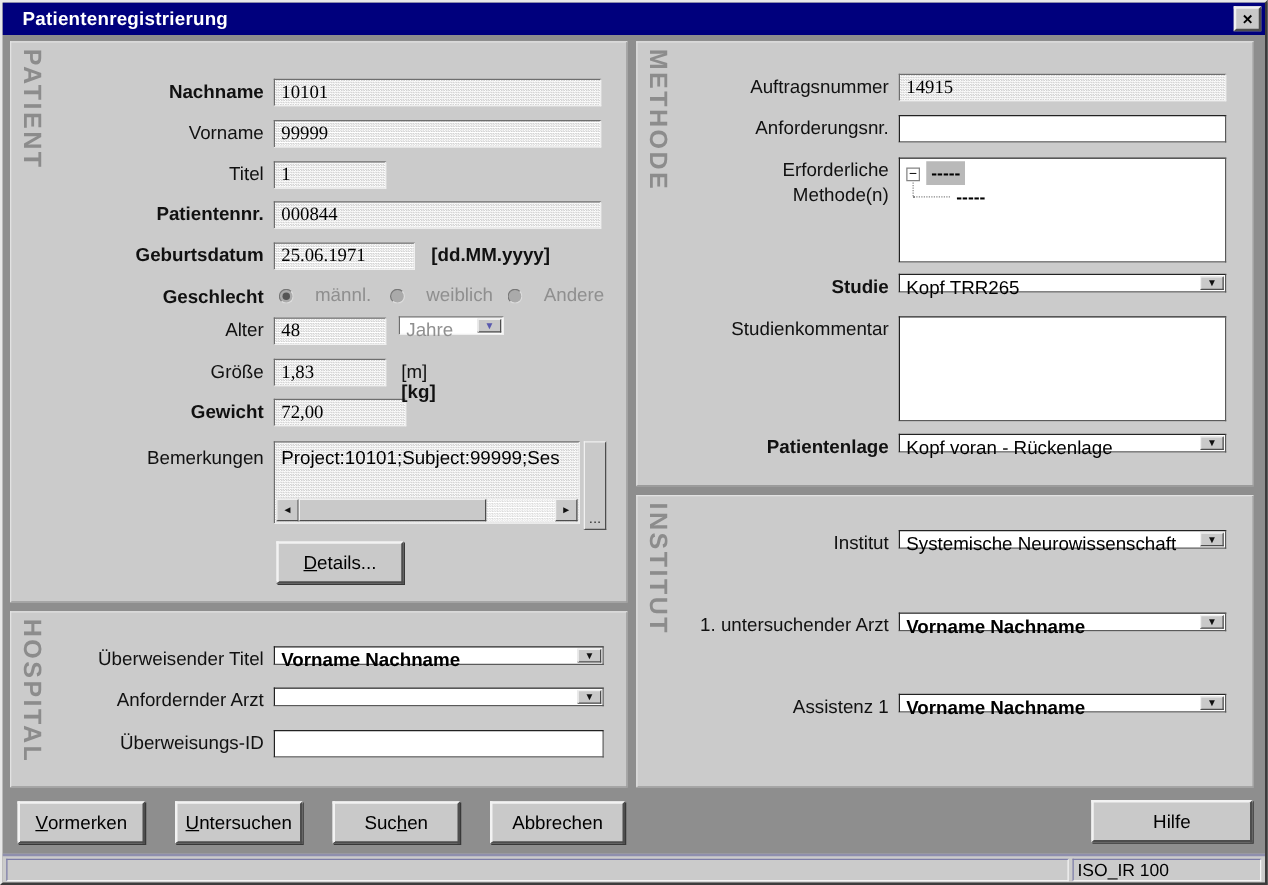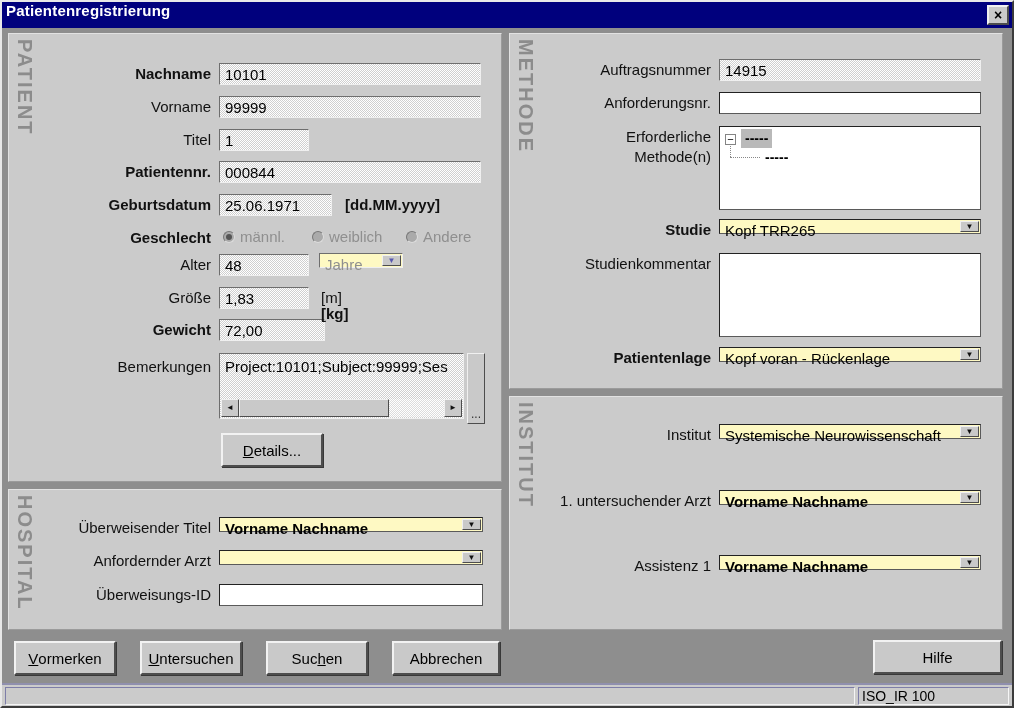--- a/index.html
+++ b/index.html
@@ -9,21 +9,21 @@
   .window {
     position:relative; width:1014px; height:708px;
     background:#8e8e8e;
     border:2px solid; border-color:#e8e8e8 #3c3c3c #3c3c3c #e8e8e8;
     overflow:hidden;
   }
 
   
   .titlebar {
     position:absolute; left:0; top:0; width:1010px; height:26px;
-    background:#00007d; display:flex; align-items:flex-start; padding:0 4px;
+    background:#00007d; display:flex; align-items:center; padding:0 16px;
   }
   .titlebar .title { color:#fff; font-size:15px; font-weight:bold; letter-spacing:.2px; }
   .close-btn {
     position:absolute; right:3px; top:3px; width:22px; height:20px;
     background:#c9c9c9; border:2px solid; border-color:#f0f0f0 #4d4d4d #4d4d4d #f0f0f0;
     display:flex; align-items:center; justify-content:center;
     font-weight:bold; font-size:14px; color:#000; line-height:1; cursor:default;
   }
 
   
@@ -48,52 +48,52 @@
     text-align:right; font-size:15px; color:#111; white-space:nowrap;
   }
   .lbl.b { font-weight:bold; }
   .panel-methode .lbl, .panel-institut .lbl { width:201px; }
 
   .unit { position:absolute; height:22px; line-height:22px; font-size:15px; color:#111; }
   .unit.b { font-weight:bold; }
 
   .field {
     position:absolute; height:22px; font-size:15px; color:#000;
-    padding:1px 5px; line-height:19px; white-space:nowrap; overflow:hidden;
+    padding:1px 5px; line-height:19px; white-space:nowrap; overflow:hidden;font-family:Liberation Serif, serif;
   }
   .sunken { border:1px solid; border-color:#6e6e6e #efefef #efefef #6e6e6e; }
   .sunken-dk { border:1px solid; border-color:#222 #5a5a5a #5a5a5a #222; }
   .dither {
     background-color:#e6e6e6;
     background-image:conic-gradient(#cfcfcf 25%, #ffffff 0 50%, #cfcfcf 0 75%, #ffffff 0);
     background-size:2px 2px;
   }
   .whitebg { background:#fff; }
 
   
-  .combo { position:absolute; height:15px; background:#fef9c3;
+  .combo { position:absolute; height:15px; background:#ffffff;
            border:1px solid; border-color:#222 #5a5a5a #5a5a5a #222;padding-left:22px; }
   .combo .val { position:absolute; left:5px; right:22px; top:1px; height:19px;
                 line-height:19px; font-size:15px; color:#000; white-space:nowrap; overflow:hidden; }
   .combo .val.b { font-weight:bold; }
   .arrowbtn {
     position:absolute; right:1px; top:1px; bottom:1px; width:19px;
     background:#c9c9c9; border:1px solid; border-color:#f0f0f0 #4d4d4d #4d4d4d #f0f0f0;
     display:flex; align-items:center; justify-content:center;
     font-size:8px; color:#111; line-height:1;
   }
   .combo.disabled { border-color:#6e6e6e #efefef #efefef #6e6e6e; }
   .combo.disabled .val { color:#8f8f8f; }
   .combo.disabled .arrowbtn { color:#5858ae; }
 
   
   .radio { position:absolute; width:12px; height:12px; border-radius:50%;
            background:#aaa; border:1px solid; border-color:#777 #ddd #ddd #777; }
   .radio.sel::after { content:""; position:absolute; inset:2px; border-radius:50%; background:#555; }
-  .radio-lbl { position:absolute; height:20px; line-height:20px; font-size:15px; color:#8f8f8f; }
+  .radio-lbl { position:absolute; height:20px; line-height:20px; font-size:15px; color:#8f8f8f;margin-left:12px; }
 
   
   .btn {
     position:absolute; height:34px;
     background:#c9c9c9; border:2px solid; border-color:#f2f2f2 #4d4d4d #4d4d4d #f2f2f2;
     box-shadow:1px 1px 0 #383838;
     font-size:15px; color:#000; font-family:inherit;
     display:flex; align-items:center; justify-content:center; cursor:default; white-space:nowrap;
   }
   .btn u { text-decoration:underline; }

